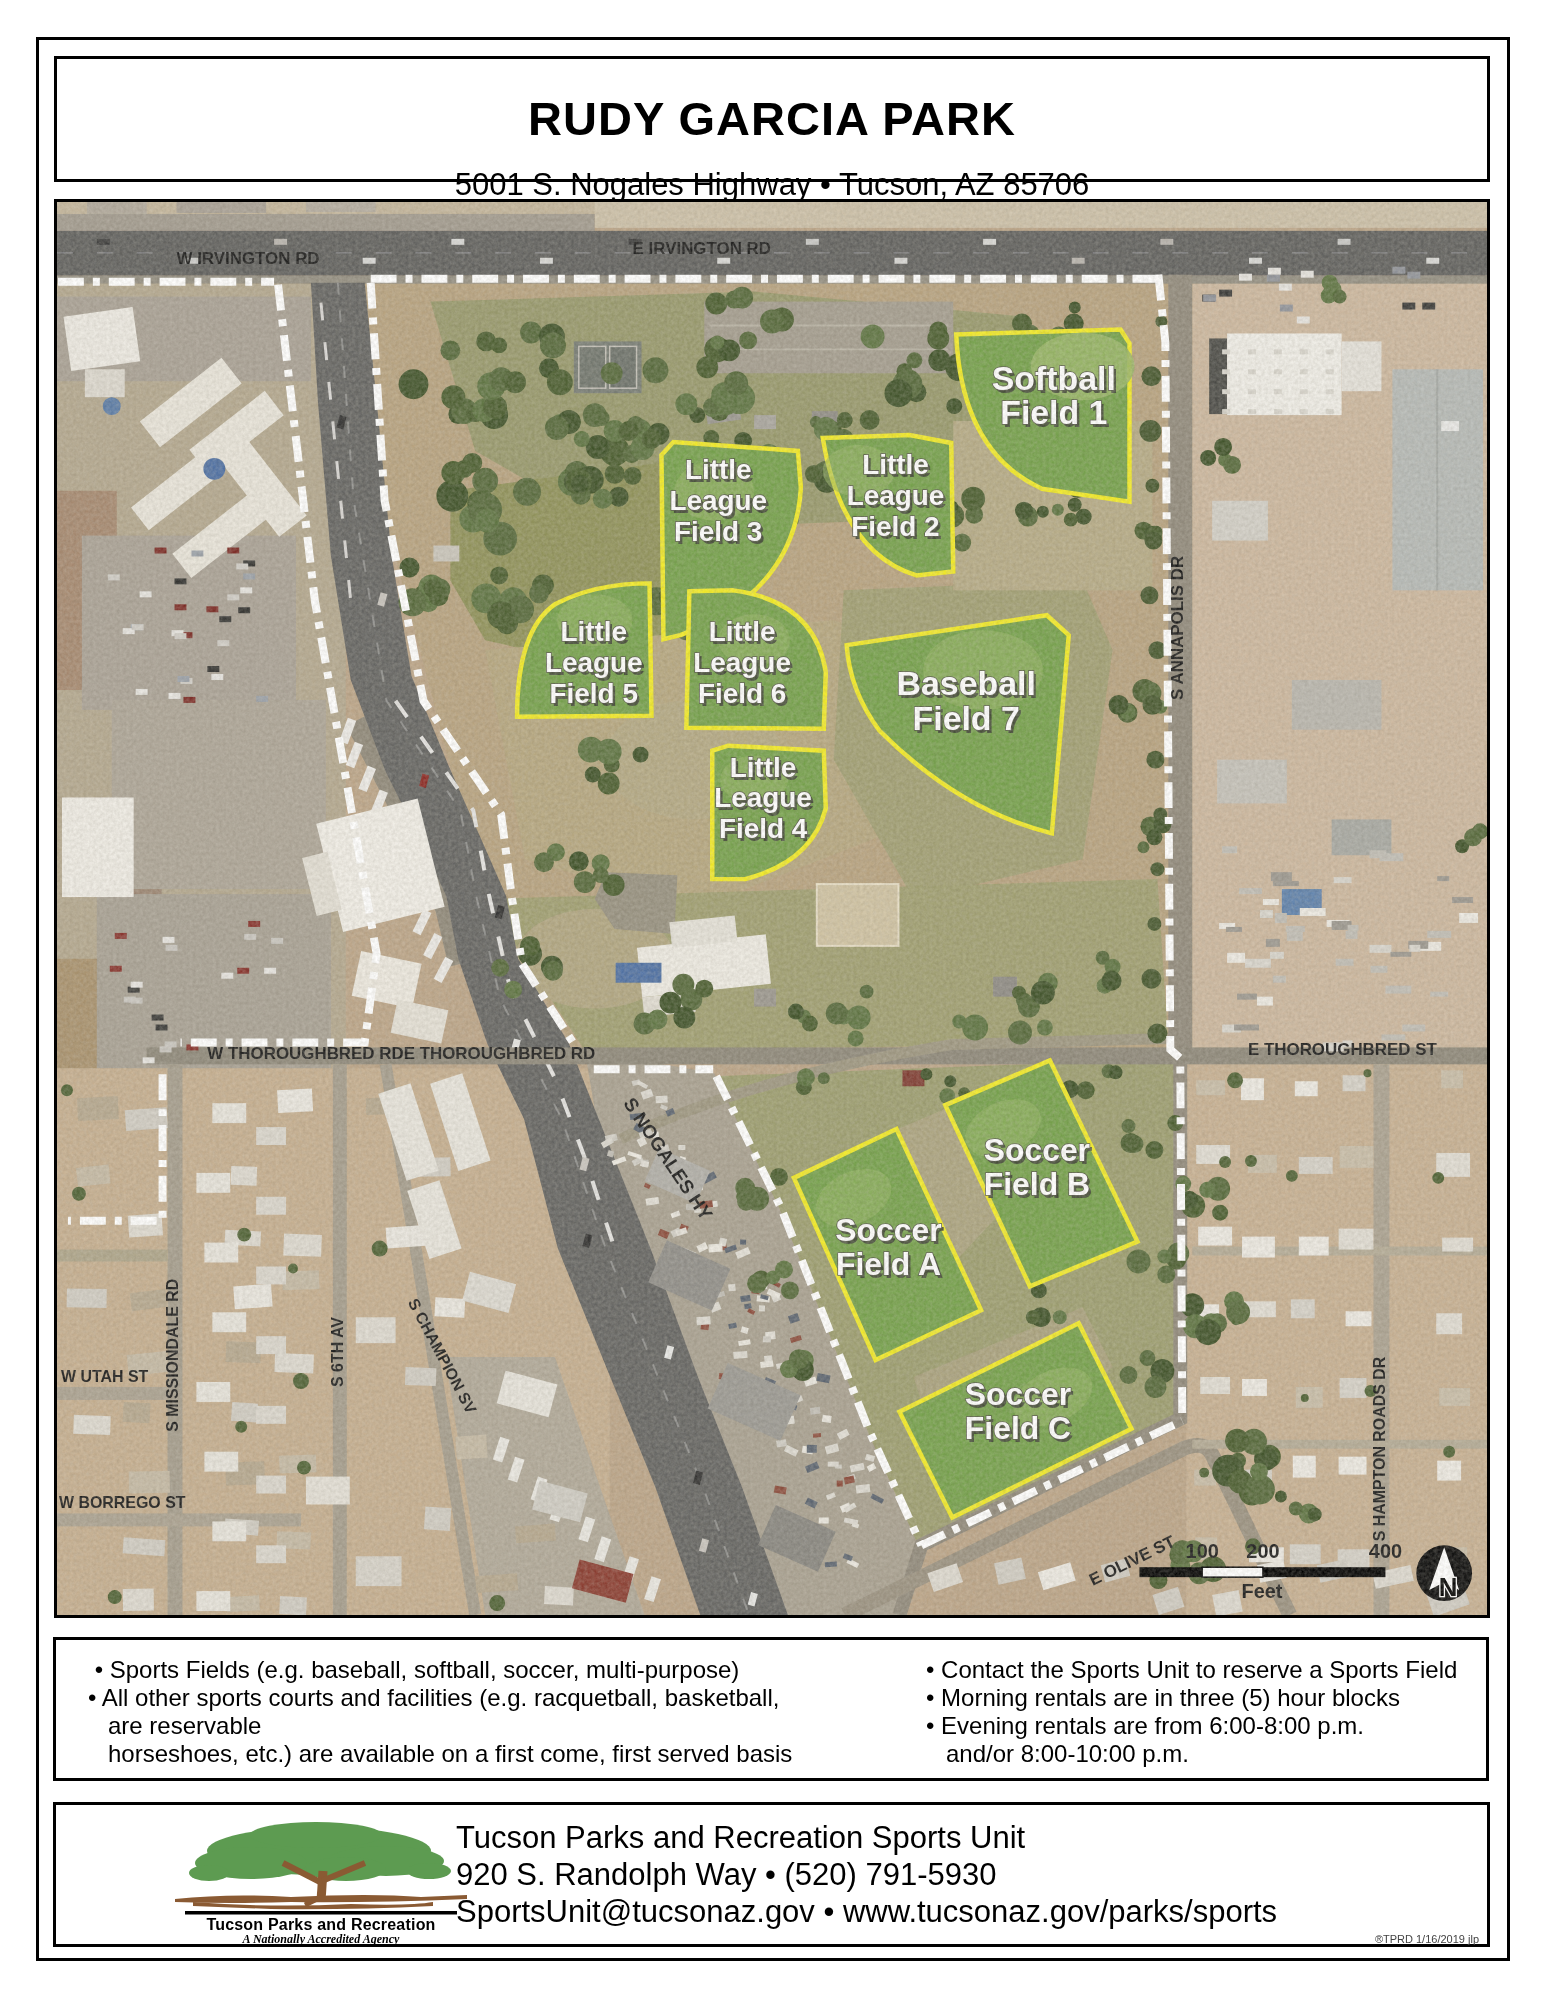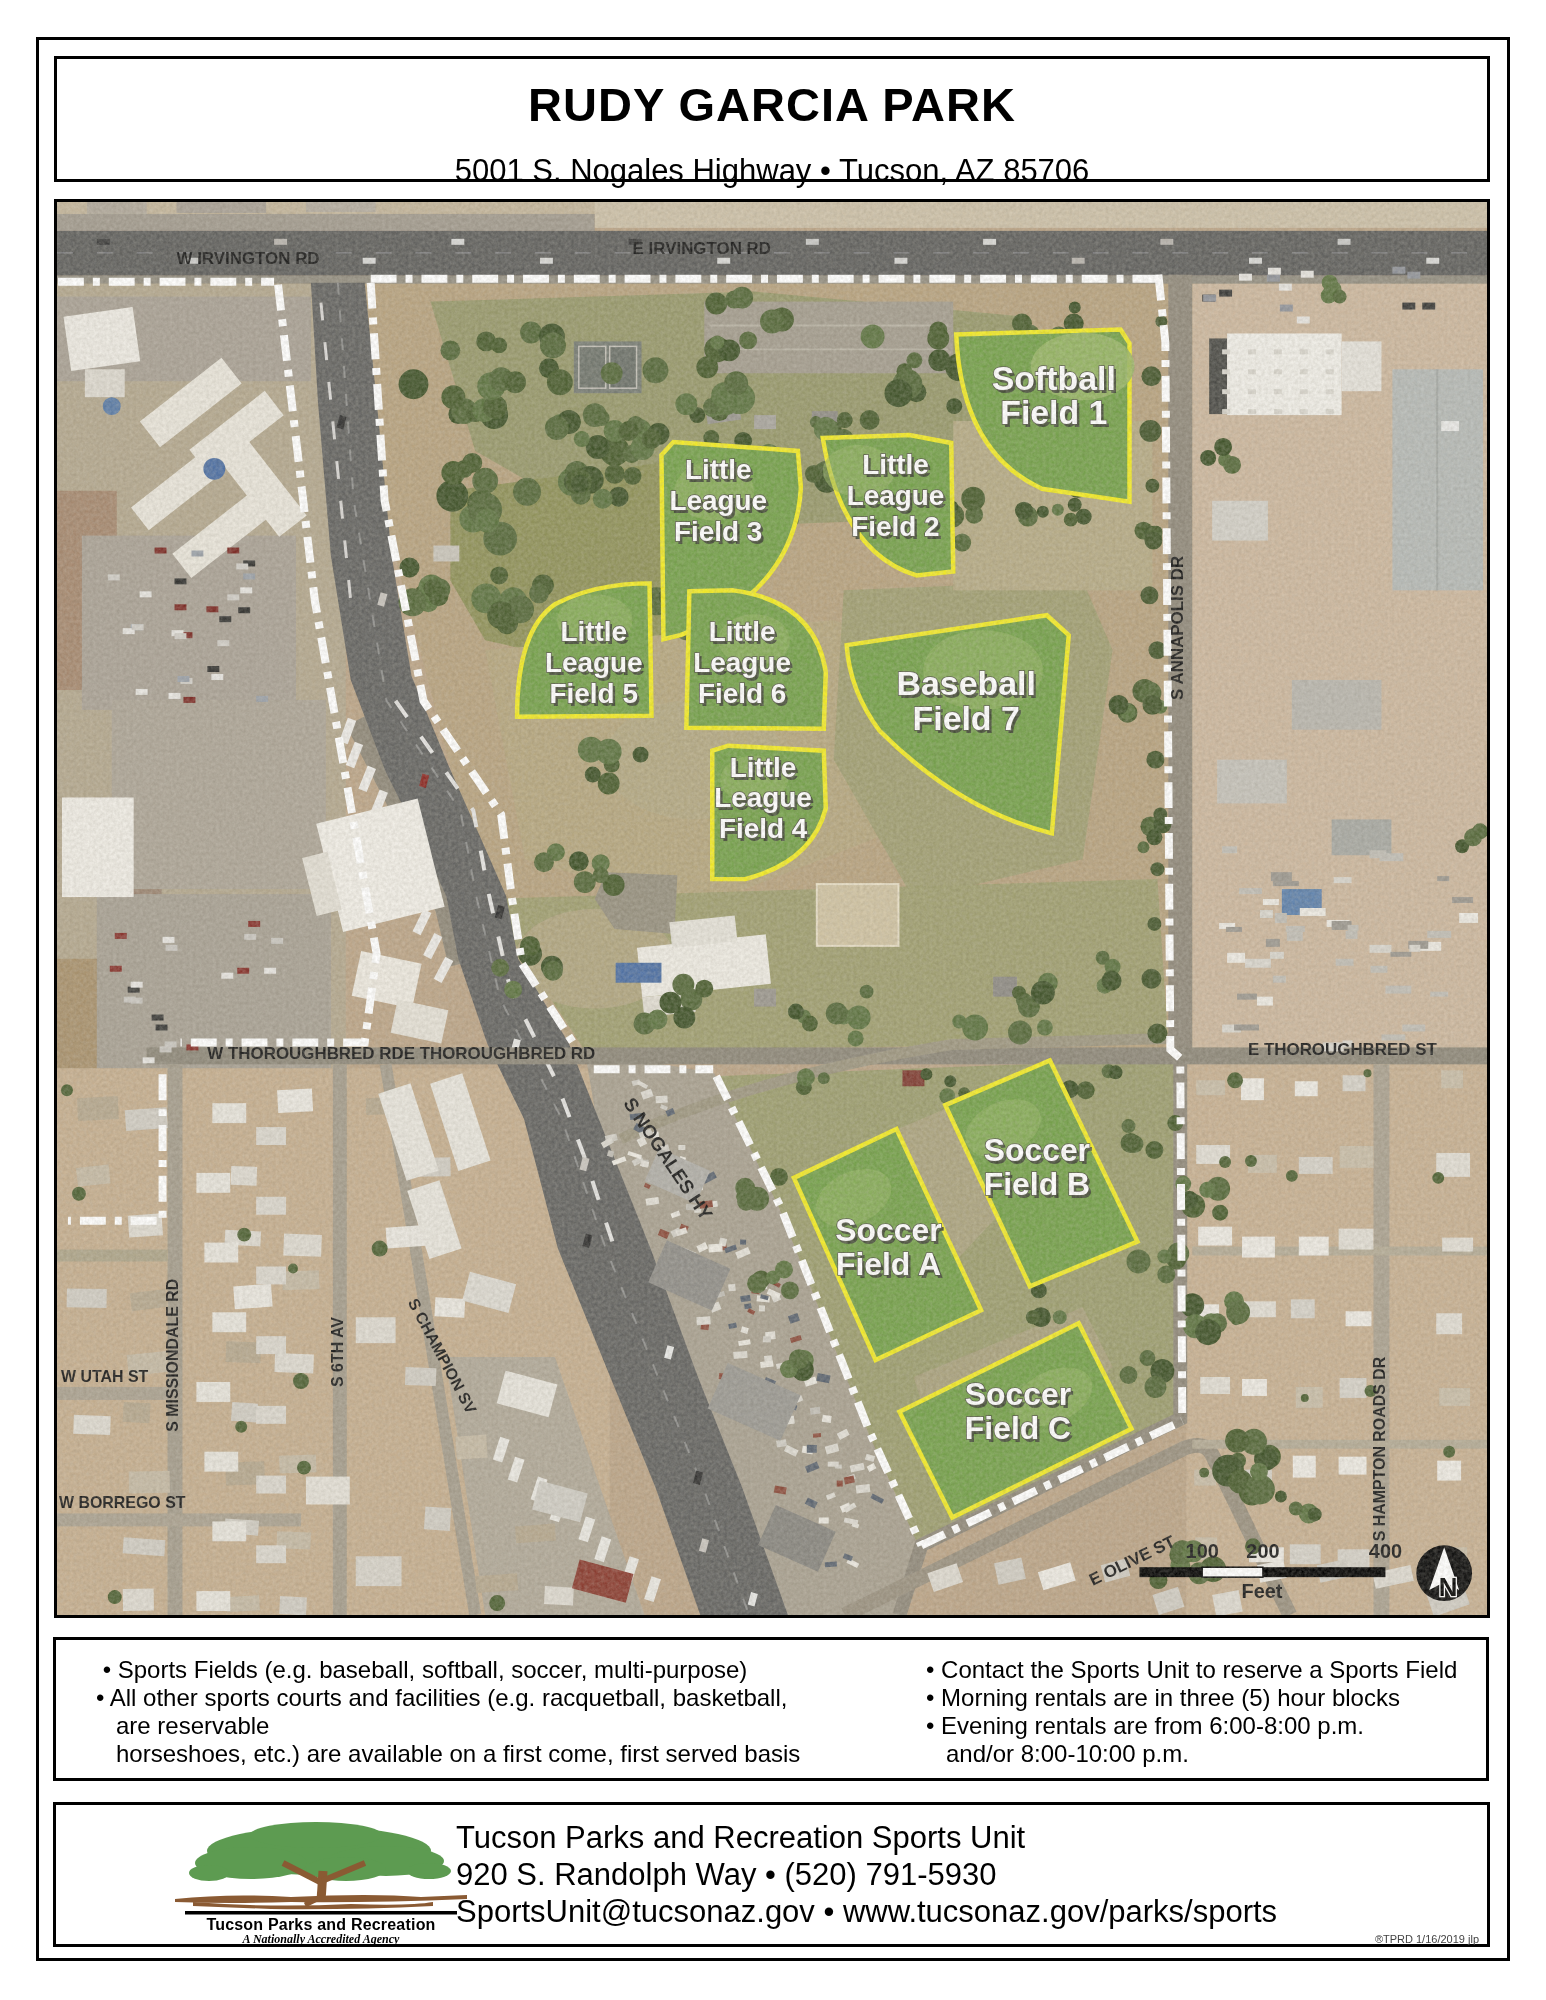--- a/index.html
+++ b/index.html
@@ -5,21 +5,21 @@
 .page{position:relative;width:1546px;height:2000px;background:#fff;font-family:"Liberation Sans",sans-serif;overflow:hidden}
 .abs{position:absolute}
 </style></head>
 <body>
 <div class="page">
 
 <div class="abs" style="left:36px;top:37px;width:1468px;height:1918px;border:3px solid #000"></div>
 
 <div class="abs" style="left:54px;top:56px;width:1430px;height:120px;border:3px solid #000;background:#fff;text-align:center">
 
-  <div style="font-size:47px;font-weight:bold;letter-spacing:1px;margin-top:18px">RUDY GARCIA PARK</div>
+  <div style="font-size:47px;font-weight:bold;letter-spacing:1px;margin-top:32px">RUDY GARCIA PARK</div>
 
   <div style="font-size:31px;margin-top:21px">5001 S. Nogales Highway • Tucson, AZ 85706</div>
 </div>
 
 <div class="abs" style="left:54px;top:199px;width:1430px;height:1413px;border:3px solid #000;box-sizing:content-box;overflow:hidden">
 <svg width="1430" height="1413" viewBox="0 0 1436 1419" preserveAspectRatio="none" style="display:block">
 
 <rect x="0" y="0" width="1436" height="1419" fill="#bba487"></rect>
 
 <rect x="0" y="82" width="290" height="790" fill="#b3a78e"></rect>
@@ -1160,21 +1160,21 @@
           <feTurbulence type="fractalNoise" baseFrequency="0.3" numOctaves="3" seed="31"></feTurbulence>
           <feColorMatrix type="matrix" values="0 0 0 0 0.95  0 0 0 0 0.93  0 0 0 0 0.85  0 0 0 0.9 -0.18"></feColorMatrix>
         </filter>
 <rect x="0" y="0" width="1436" height="1419" filter="url(#grainD)" opacity="0.35"></rect>
 <rect x="0" y="0" width="1436" height="1419" filter="url(#grainL)" opacity="0.3"></rect>
 </svg>
 </div>
 
 <div class="abs" style="left:53px;top:1637px;width:1430px;height:138px;border:3px solid #000;background:#fff">
 
-  <div class="abs" style="left:40px;top:16px;width:760px;font-size:24px;line-height:28px">
+  <div class="abs" style="left:32px;top:16px;width:760px;font-size:24px;line-height:28px">
     <div>&nbsp;• Sports Fields (e.g. baseball, softball, soccer, multi-purpose)</div>
     <div>• All other sports courts and facilities (e.g. racquetball, basketball,</div>
     <div>&nbsp;&nbsp;&nbsp;are reservable</div>
     <div>&nbsp;&nbsp;&nbsp;horseshoes, etc.) are available on a first come, first served basis</div>
   </div>
 
   <div class="abs" style="left:870px;top:16px;width:560px;font-size:24px;line-height:28px">
     <div>• Contact the Sports Unit to reserve a Sports Field</div>
     <div>• Morning rentals are in three (5) hour blocks</div>
     <div>• Evening rentals are from 6:00-8:00 p.m.</div>

